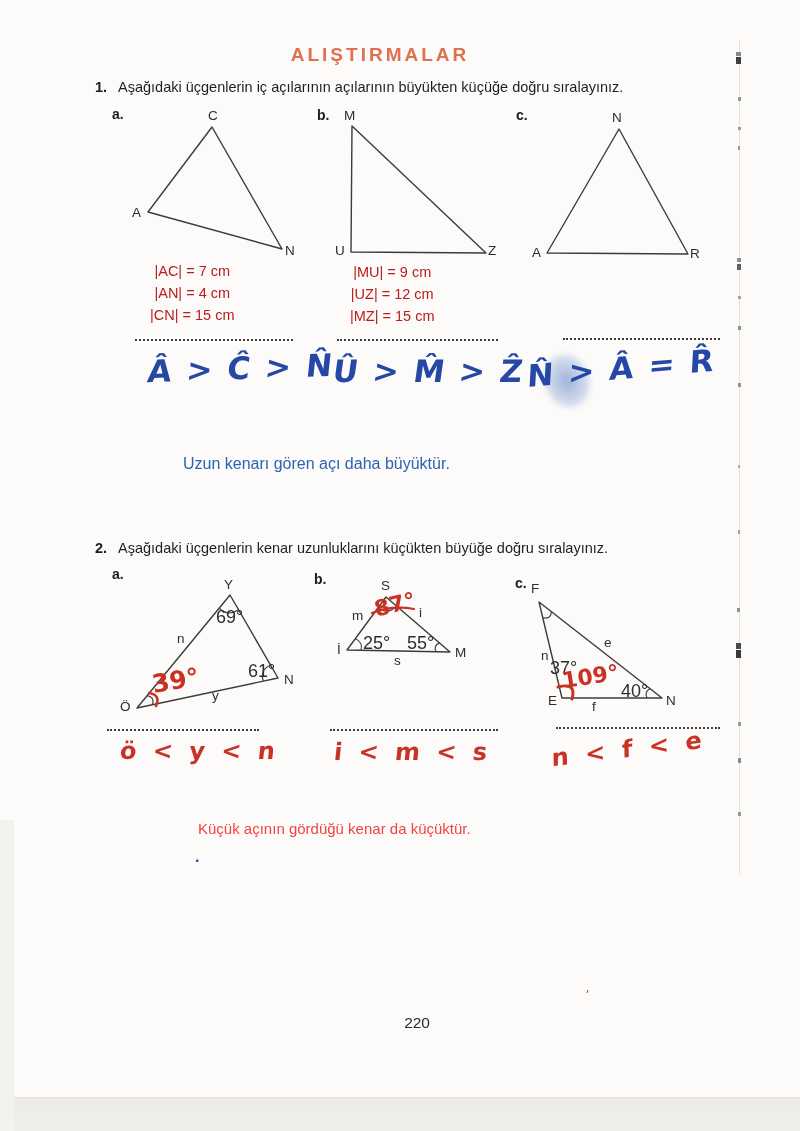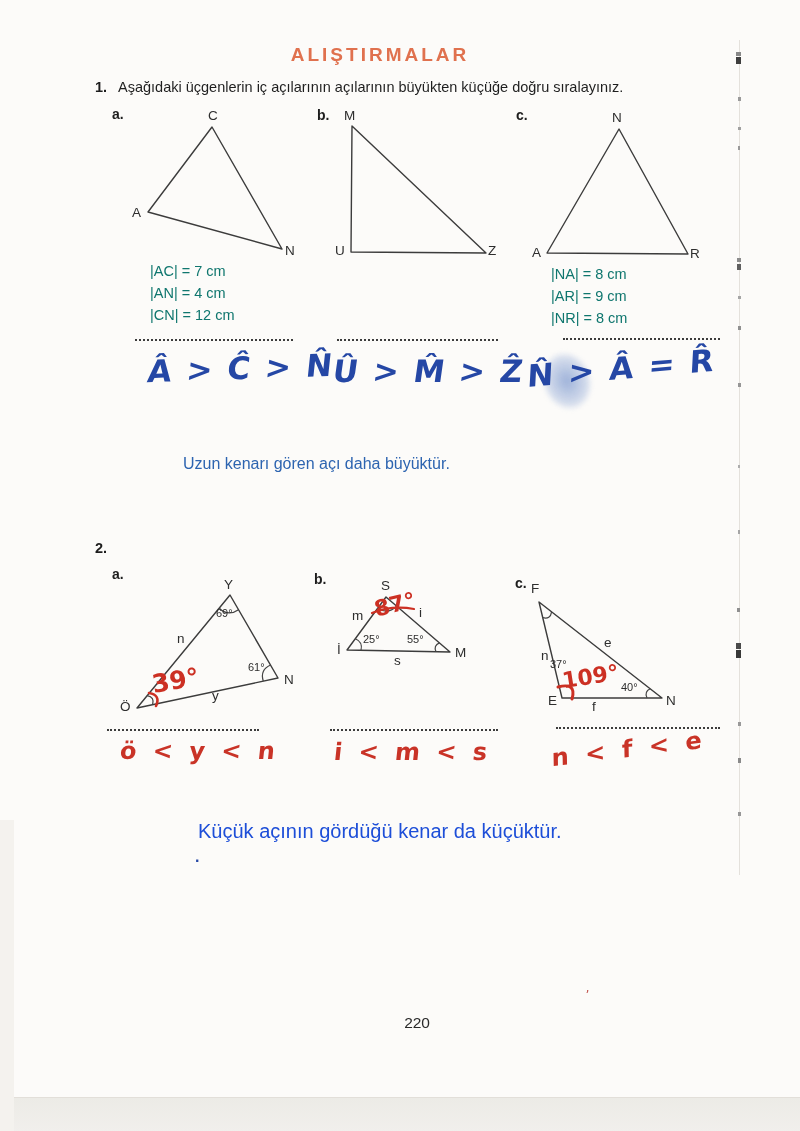--- a/index.html
+++ b/index.html
@@ -12,40 +12,40 @@
   svg.figs{position:absolute;left:0;top:0;z-index:1;}
   .txt{z-index:2;}
   .title{
     left:0;top:44px;width:760px;text-align:center;
     font-size:19px;font-weight:bold;letter-spacing:3px;color:#e0714e;z-index:2;
   }
   .qnum{font-size:14.5px;font-weight:bold;color:#1d1d1d;}
   .qprompt{font-size:14.5px;color:#1f1f1f;}
   .plabel{font-size:14px;font-weight:bold;color:#1d1d1d;}
   .vlabel{font-size:13.5px;color:#2e2e2e;}
-  .alabel{font-size:11px;color:#2e2e2e;}
+  .alabel{font-size:18px;color:#2e2e2e;}
   .slabel{font-size:13.5px;color:#2e2e2e;}
-  .meas{font-size:14.5px;color:#0f766e;line-height:22px;white-space:pre;}
+  .meas{font-size:14.5px;color:#b91c1c;line-height:22px;white-space:pre;text-align:center;}
   .dotline{height:0;border-bottom:2px dotted #3c3c3c;z-index:2;}
   .hand-blue{
     font-family:"DejaVu Sans", sans-serif;font-weight:bold;
     color:#2547a5;font-size:31px;letter-spacing:2px;
     transform:skewX(-8deg);z-index:3;white-space:nowrap;
   }
   .hand-red{
     font-family:"DejaVu Sans", sans-serif;font-weight:bold;
     color:#c93327;font-size:24px;letter-spacing:4px;
     transform:skewX(-6deg);z-index:3;white-space:nowrap;
   }
   .hand-angle{
     font-family:"DejaVu Sans", sans-serif;font-weight:bold;
     color:#cc3023;font-size:22px;letter-spacing:0;z-index:3;white-space:nowrap;
   }
   .note-blue{font-size:16px;color:#2d64b0;z-index:2;}
-  .note-red{font-size:20px;color:#1d4ed8;z-index:2;}
+  .note-red{font-size:15px;color:#ef4444;z-index:2;}
   .pagenum{left:370px;top:1014px;width:60px;text-align:right;font-size:15.5px;color:#2a2a2a;z-index:2;}
   .smudge{
     left:543px;top:352px;width:48px;height:58px;border-radius:50%;
     background:radial-gradient(ellipse at center,#9fb3da 0%,rgba(159,179,218,0.45) 55%,rgba(159,179,218,0) 75%);
     filter:blur(2px);z-index:2;transform:rotate(-20deg);
   }
   .edge-line{left:739px;top:40px;width:1px;height:835px;background:#e4e1dc;z-index:1;}
   .dash{z-index:2;}
   .bottom-band{left:0;top:1097px;width:800px;height:34px;background:linear-gradient(#ecebe6,#f1efec);border-top:1px solid #e2dfd9;z-index:1;}
   .left-strip{left:0;top:820px;width:14px;height:311px;background:#f4f2ee;z-index:1;}
@@ -129,35 +129,36 @@
   <div class="abs txt vlabel" style="left:285px;top:243px;">N</div>
 
   <div class="abs txt vlabel" style="left:344px;top:108px;">M</div>
   <div class="abs txt vlabel" style="left:335px;top:243px;">U</div>
   <div class="abs txt vlabel" style="left:488px;top:243px;">Z</div>
 
   <div class="abs txt vlabel" style="left:612px;top:110px;">N</div>
   <div class="abs txt vlabel" style="left:532px;top:245px;">A</div>
   <div class="abs txt vlabel" style="left:690px;top:246px;">R</div>
 
-  <div class="abs txt meas" style="left:150px;top:260px;"><span>|AC| = 7 cm</span><br><span>|AN| = 4 cm</span><br><span>|CN| = 12 cm</span></div>
-  <div class="abs txt meas" style="left:551px;top:263px;"><span>|NA| = 8 cm</span><br><span>|AR| = 9 cm</span><br><span>|NR| = 8 cm</span></div>
+  <div class="abs txt meas" style="left:150px;top:260px;"><span>|AC| = 7 cm</span><br><span>|AN| = 4 cm</span><br><span>|CN| = 15 cm</span></div>
+  <div class="abs txt meas" style="left:350px;top:261px;"><span>|MU| = 9 cm</span><br><span>|UZ| = 12 cm</span><br><span>|MZ| = 15 cm</span></div>
 
   <div class="abs dotline" style="left:135px;top:339px;width:158px;"></div>
   <div class="abs dotline" style="left:337px;top:339px;width:161px;"></div>
   <div class="abs dotline" style="left:563px;top:338px;width:157px;"></div>
 
   <div class="abs smudge"></div>
   <div class="abs hand-blue" style="left:148px;top:350px;transform:skewX(-8deg) rotate(-2deg);">Â &gt; Ĉ &gt; N̂</div>
   <div class="abs hand-blue" style="left:333px;top:353px;">Û &gt; M̂ &gt; Ẑ</div>
   <div class="abs hand-blue" style="left:528px;top:350px;transform:skewX(-8deg) rotate(-5deg);">N̂ &gt; Â = R̂</div>
 
   <div class="abs note-blue" style="left:183px;top:455px;">Uzun kenarı gören açı daha büyüktür.</div>
 
   <div class="abs txt qnum" style="left:95px;top:540px;">2.</div>
+  <div class="abs txt qprompt" style="left:118px;top:540px;">Aşağıdaki üçgenlerin kenar uzunluklarını küçükten büyüğe doğru sıralayınız.</div>
 
   <div class="abs txt plabel" style="left:112px;top:566px;">a.</div>
   <div class="abs txt plabel" style="left:314px;top:571px;">b.</div>
   <div class="abs txt plabel" style="left:515px;top:575px;">c.</div>
 
   <div class="abs txt vlabel" style="left:224px;top:577px;">Y</div>
   <div class="abs txt alabel" style="left:216px;top:607px;">69°</div>
   <div class="abs txt slabel" style="left:177px;top:631px;">n</div>
   <div class="abs txt alabel" style="left:248px;top:661px;">61°</div>
   <div class="abs txt vlabel" style="left:284px;top:672px;">N</div>

